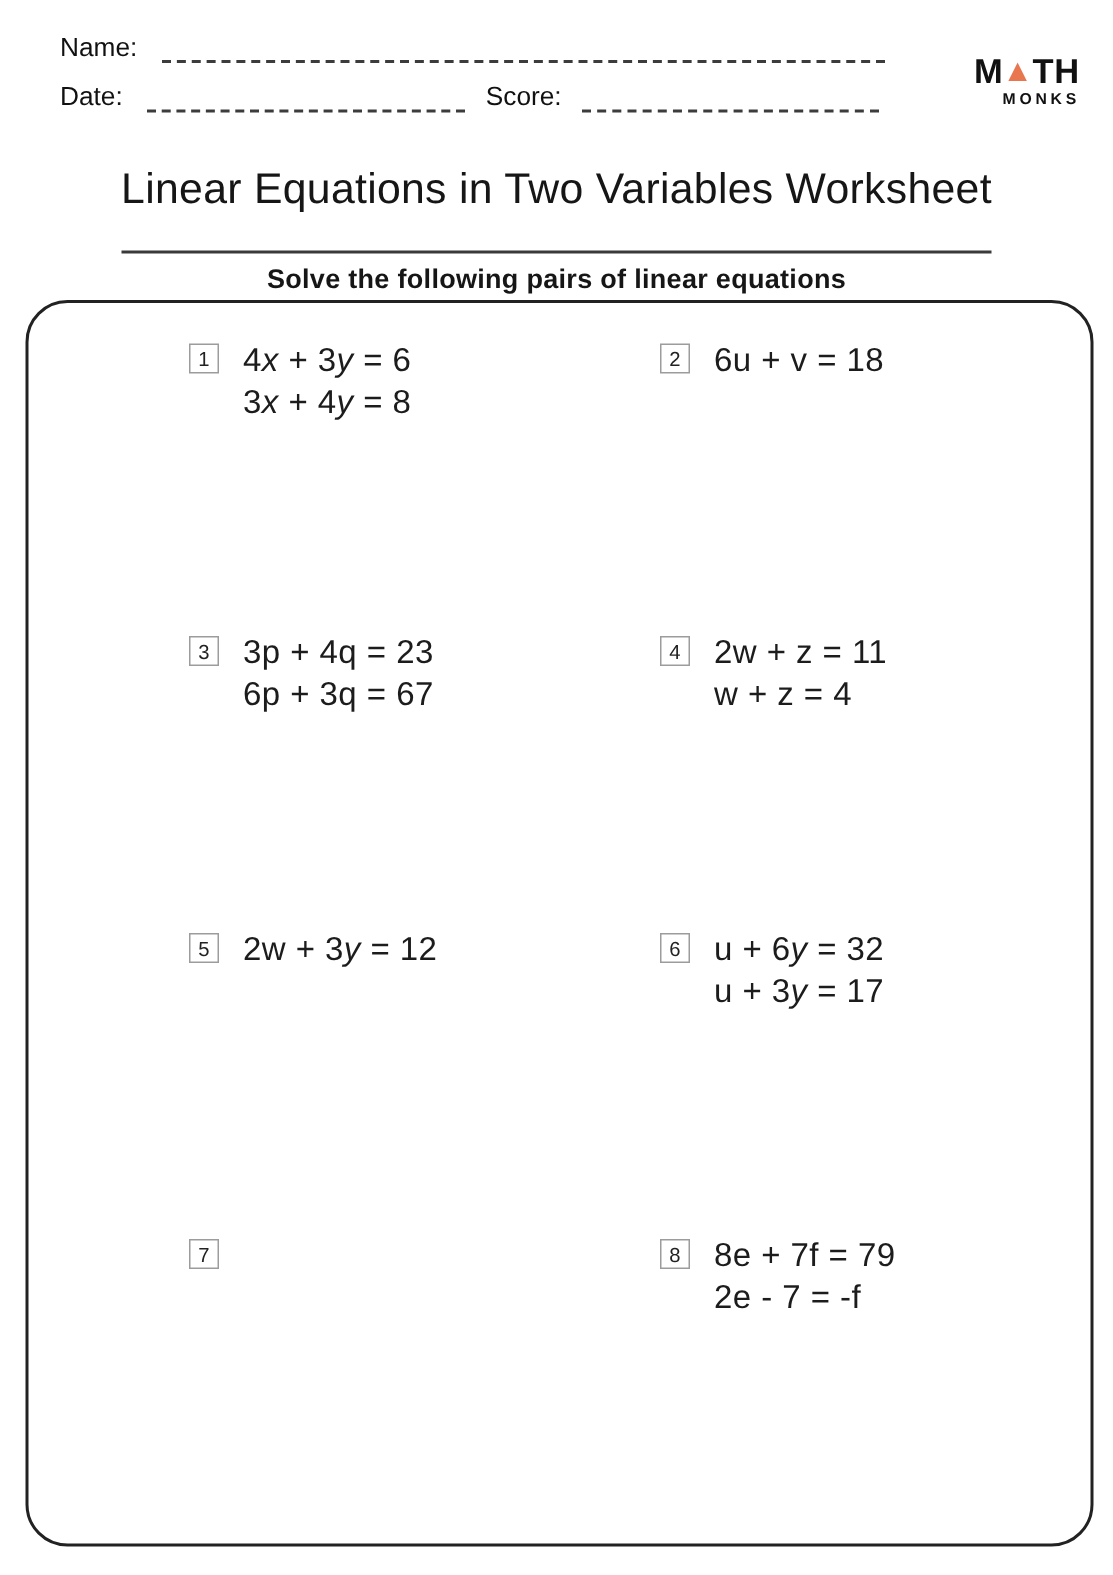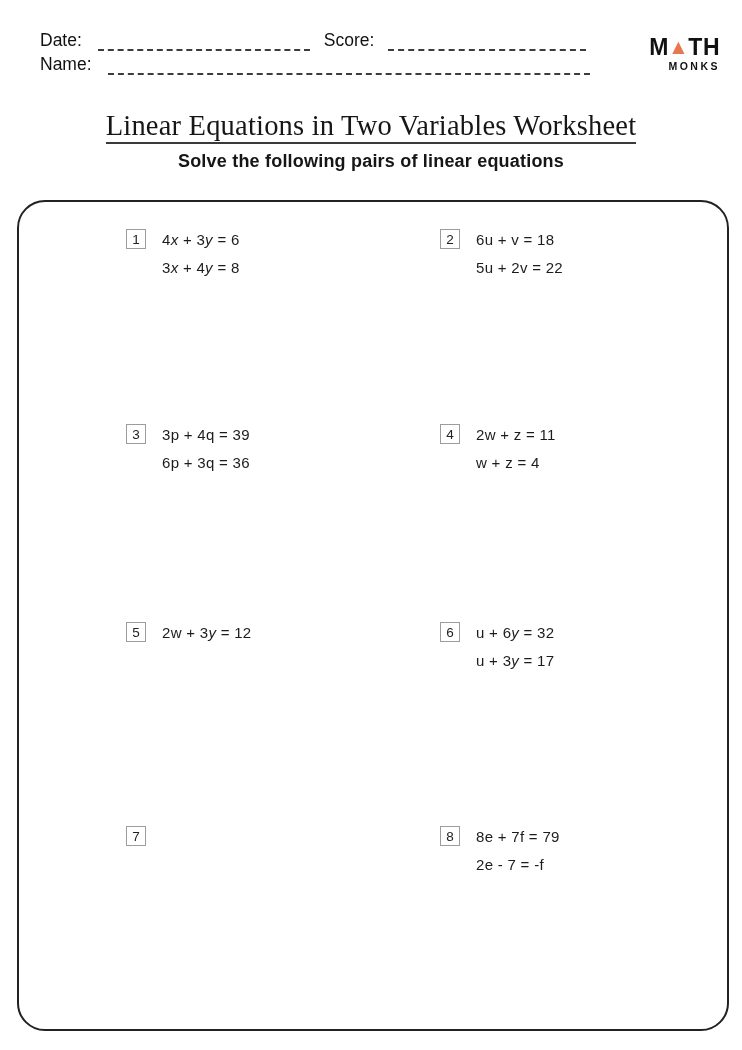--- a/index.html
+++ b/index.html
@@ -28,24 +28,23 @@
   .logo { position: absolute; top: 36px; right: 22px; text-align: right; line-height: 1; }
   .logo-top { font-size: 23px; font-weight: 700; color: #111; letter-spacing: 0.5px; text-align: right; }
   .logo-tri { color: #E8764E; font-size: 21px; position: relative; top: -1px; margin: 0 -1px; }
   .logo-bottom { font-size: 10.5px; font-weight: 700; color: #111; letter-spacing: 2.5px; margin-top: 2px; text-align: right; }
 
   
   .title-wrap { text-align: center; margin-top: 14px; }
   .title {
     display: inline-block;
     font-size: 28.5px; font-weight: 500; color: #161616;
-    padding-bottom: 0;
+    padding-bottom: 24px;
     border-bottom: 2.5px solid #3a3a3a;
     letter-spacing: 0.2px;
-    font-family: Liberation Serif, serif;
   }
   .subtitle { text-align: center; font-size: 18px; font-weight: 600; color: #161616; margin-top: 7px; letter-spacing: 0.2px; }
 
   
   .problems-box {
     position: absolute;
     left: 17px; top: 200px;
     width: 712px; height: 831px;
     border: 2px solid #222222;
     border-radius: 28px;
@@ -59,38 +58,38 @@
   .p-row3 { top: 417px; }
   .p-row4 { top: 621px; }
   .badge {
     width: 20px; height: 20px;
     border: 1px solid #9c9c9c;
     font-size: 13.5px; color: #222;
     display: flex; align-items: center; justify-content: center;
     margin-top: 3px; flex: none;
     background: #fff;
   }
-  .eq-lines { margin-left: 16px; font-size: 15px; line-height: 27.5px; color: #1c1c1c; letter-spacing: 0.3px; font-weight: 400; }
+  .eq-lines { margin-left: 16px; font-size: 22px; line-height: 27.5px; color: #1c1c1c; letter-spacing: 0.3px; font-weight: 400; }
   .eq-line i { font-style: italic; }
 </style>
 </head>
 <body>
 
 <div class="page">
 
   <div class="header">
+    <div class="hdr-row row1">
+      <span class="hdr-label">Name:</span>
+      <span class="fill-line name-line"></span>
+    </div>
     <div class="hdr-row row2">
       <span class="hdr-label">Date:</span>
       <span class="fill-line date-line"></span>
       <span class="hdr-label score-label">Score:</span>
       <span class="fill-line score-line"></span>
-    </div>
-    <div class="hdr-row row1">
-      <span class="hdr-label">Name:</span>
-      <span class="fill-line name-line"></span>
     </div>
     <div class="logo">
       <div class="logo-top"><span>M</span><span class="logo-tri" style="color: rgb(232, 118, 78);">▲</span><span>TH</span></div>
       <div class="logo-bottom">MONKS</div>
     </div>
   </div>
 
   <div class="title-wrap">
     <div class="title">Linear Equations in Two Variables Worksheet</div>
   </div>
@@ -103,29 +102,28 @@
       <div class="eq-lines">
         <div class="eq-line">4<i>x</i> + 3<i>y</i> = 6</div>
         <div class="eq-line">3<i>x</i> + 4<i>y</i> = 8</div>
       </div>
     </div>
 
     <div class="problem p-col2 p-row1">
       <span class="badge">2</span>
       <div class="eq-lines">
         <div class="eq-line">6u + v = 18</div>
-        <div class="eq-line">5u + 2v = 22</div>
       </div>
     </div>
 
     <div class="problem p-col1 p-row2">
       <span class="badge">3</span>
       <div class="eq-lines">
-        <div class="eq-line">3p + 4q = 39</div>
-        <div class="eq-line">6p + 3q = 36</div>
+        <div class="eq-line">3p + 4q = 23</div>
+        <div class="eq-line">6p + 3q = 67</div>
       </div>
     </div>
 
     <div class="problem p-col2 p-row2">
       <span class="badge">4</span>
       <div class="eq-lines">
         <div class="eq-line">2w + z = 11</div>
         <div class="eq-line">w + z = 4</div>
       </div>
     </div>

